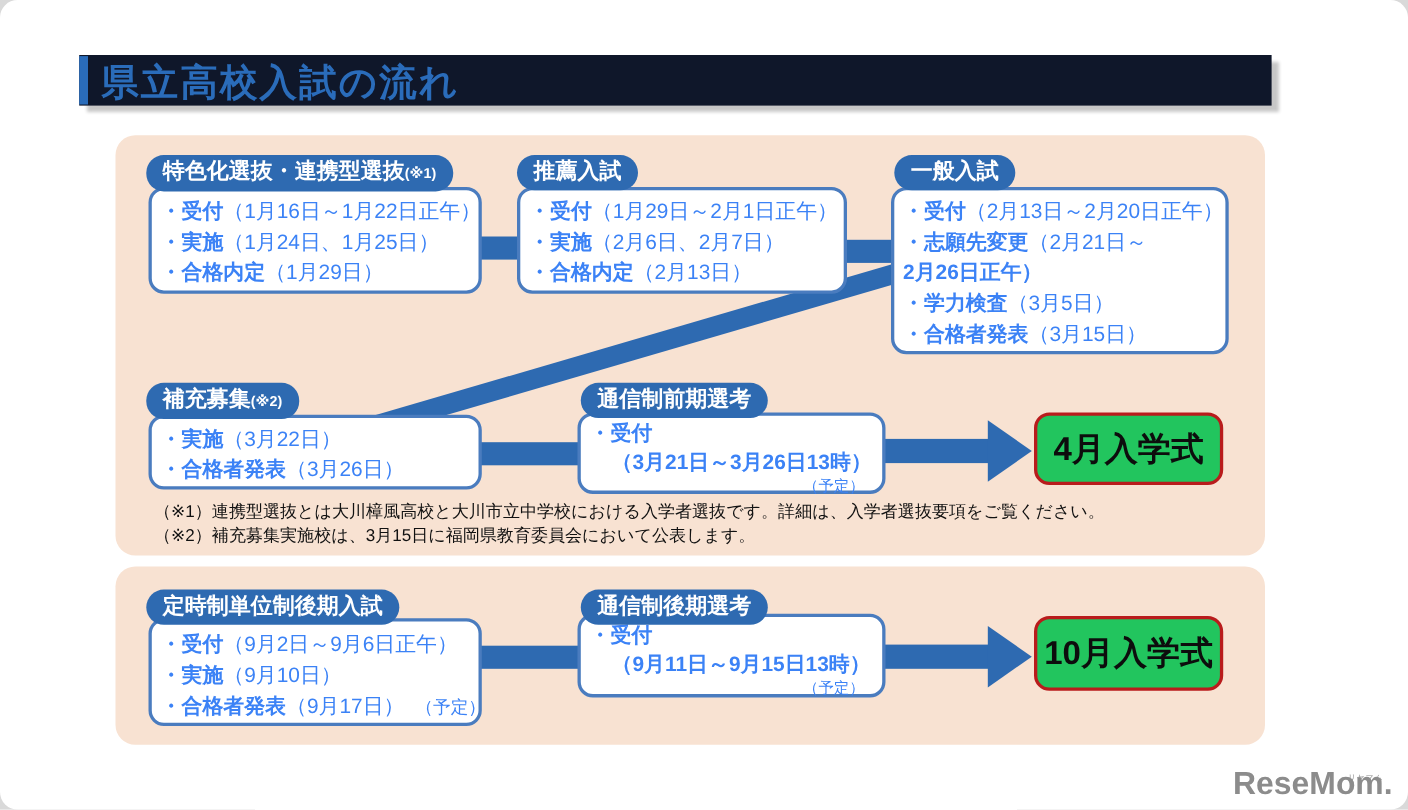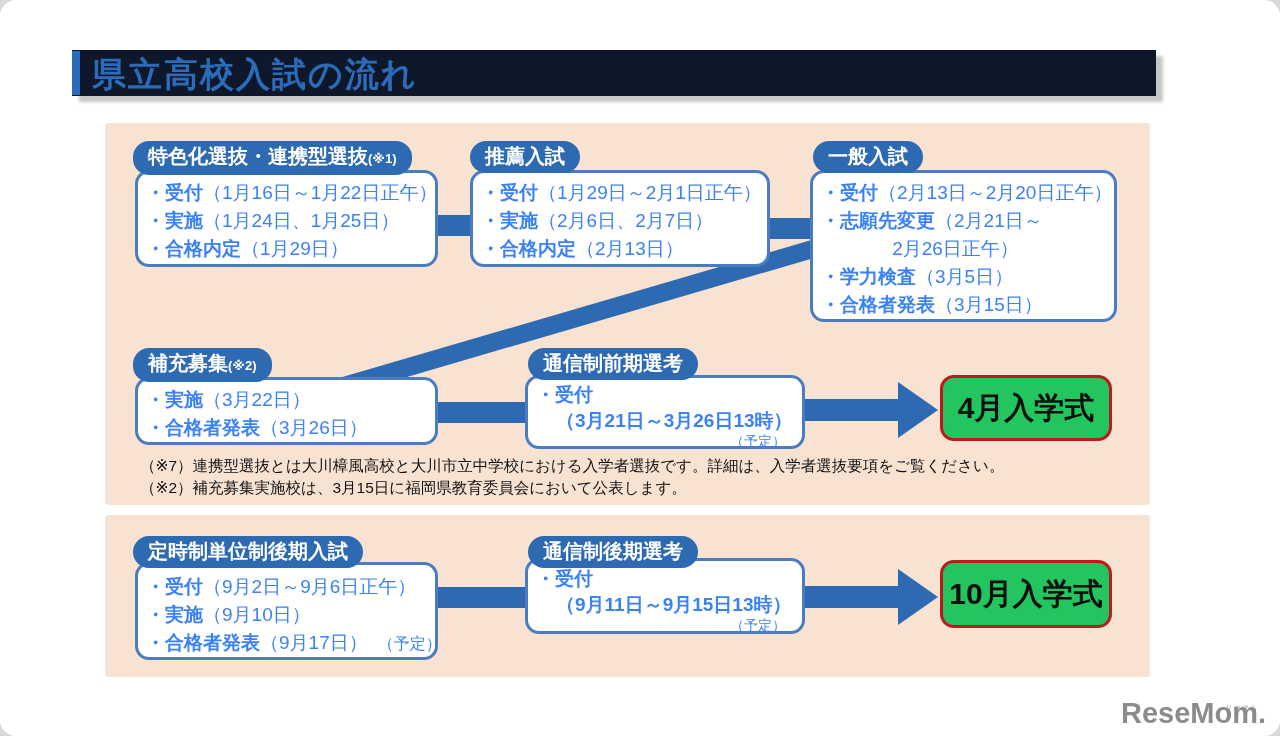--- a/index.html
+++ b/index.html
@@ -22,21 +22,21 @@
     position:absolute; left:0; top:1px; width:8px; height:44px; background:#2a6cba;
   }
   .title-text {
     position:absolute; left:20px; top:2px;
     font-size:34px; font-weight:bold; color:#2a6cba; letter-spacing:2px;
     white-space:nowrap;
   }
   
   .panel {
     position:absolute; left:105px; width:1045px;
-    background:#f8e2d2; border-radius:4px;
+    background:#f8e2d2; border-radius:18px;
   }
   #panel1 { top:123px; height:382px; }
   #panel2 { top:515px; height:162px; }
   
   .hdr {
     position:absolute; z-index:3;
     background:#2e6ab1; color:#ffffff;
     font-weight:bold; font-size:20px; line-height:27px;
     border-radius:16px; padding:2px 15px 3px;
     white-space:nowrap;
@@ -44,21 +44,21 @@
   .hdr .note { font-size:13px; }
   
   .cbox {
     position:absolute; z-index:2; box-sizing:border-box;
     background:#ffffff; border:3px solid #4a7cbf; border-radius:14px;
     padding:6px 8px 4px 8px; color:#3b82f6;
   }
   .ln { font-size:19px; line-height:28px; white-space:nowrap; }
   .lbl { font-weight:bold; }
   .dtl { font-weight:normal; }
-  .ln-cont { text-align:center; padding-right:16px; font-weight:normal; }
+  .ln-cont { text-align:left; padding-right:16px; font-weight:bold; }
   .ln-indent { padding-left:20px; font-weight:bold; }
   .ln-note { font-size:14px; line-height:15px; text-align:right; padding-right:8px; }
   .sm-note { font-size:16px; font-weight:normal; margin-left:10px; }
   
   .goal {
     position:absolute; z-index:2; box-sizing:border-box;
     background:#22c55e; border:3px solid #b91c1c; border-radius:14px;
     display:flex; align-items:center; justify-content:center;
     font-size:30px; font-weight:bold; color:#0d0d0d; white-space:nowrap;
   }
@@ -150,21 +150,21 @@
     </div>
     <div class="cbox" style="left:420px; top:252px; width:280px; height:74px; padding-top:4px;">
       <div class="ln" style="line-height:26px;"><span class="lbl">・受付</span></div>
       <div class="ln ln-indent" style="line-height:26px;">（3月21日～3月26日13時）</div>
       <div class="ln ln-note">（予定）</div>
     </div>
 
     <div class="goal" style="left:835px; top:252px; width:172px; height:66px;">4月入学式</div>
 
     <div class="footnotes">
-      <div>（※7）連携型選抜とは大川樟風高校と大川市立中学校における入学者選抜です。詳細は、入学者選抜要項をご覧ください。</div>
+      <div>（※1）連携型選抜とは大川樟風高校と大川市立中学校における入学者選抜です。詳細は、入学者選抜要項をご覧ください。</div>
       <div>（※2）補充募集実施校は、3月15日に福岡県教育委員会において公表します。</div>
     </div>
   </div>
 
   <div class="panel" id="panel2">
 
     <div class="hbar" style="left:330px; top:72px; width:98px; height:21px;"></div>
     <div class="hbar" style="left:694px; top:71px; width:104px; height:22px;"></div>
     <div class="ahead" style="left:793px; top:54px;"></div>
 

